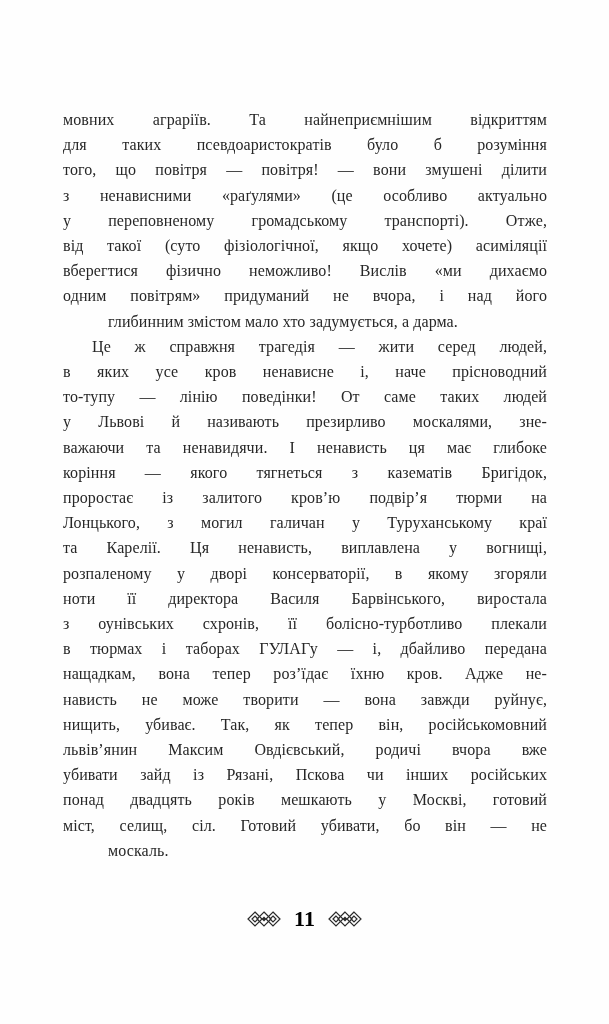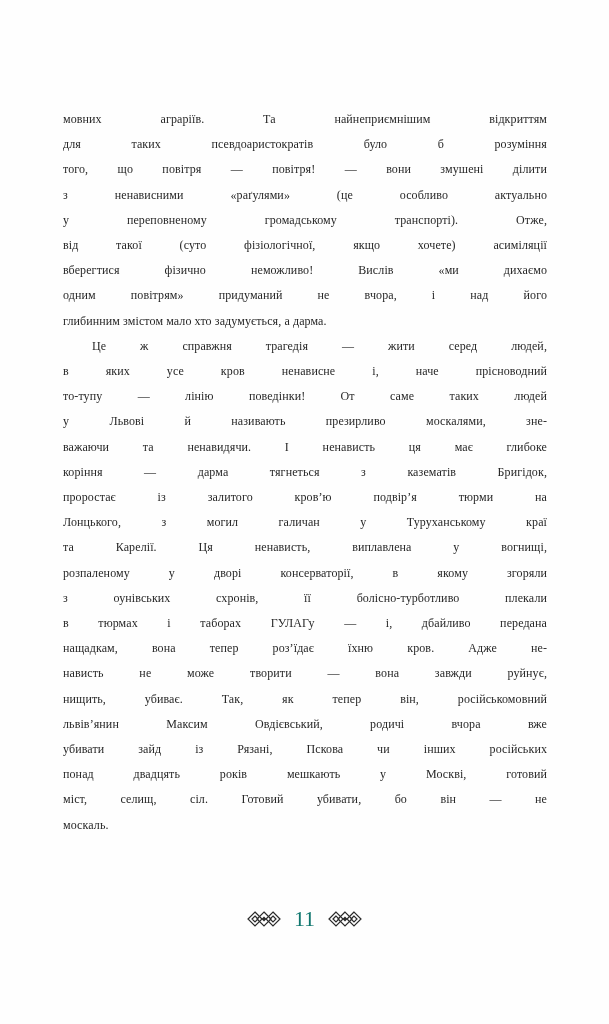--- a/index.html
+++ b/index.html
@@ -20,47 +20,49 @@
     position: absolute;
     left: 63px;
     top: 107px;
     width: 484px;
   }
   .para {
     margin: 0;
     padding: 0;
   }
   .line {
-    font-size: 12px;
+    font-size: 16px;
     line-height: 25.2px;
     text-align: justify;
     text-align-last: justify;
     letter-spacing: 0.1px;
     white-space: normal;
   }
   .line.para-last {
     text-align-last: left;
+    margin-left: 45px;
   }
   .para.indent .line:first-child {
     text-indent: 29px;
   }
   .footer {
     position: absolute;
     top: 906px;
     left: 0;
     width: 609px;
     display: flex;
     justify-content: center;
     align-items: center;
     gap: 13px;
   }
   .page-number {
     font-size: 22px;
     line-height: 26px;
-    color: #0f766e;
+    color: #000000;
+    font-weight: bold;
   }
   .ornament {
     display: inline-flex;
     align-items: center;
   }
   .ornament svg {
     display: block;
   }
   .ornament.right svg {
     transform: scaleX(-1);
@@ -82,25 +84,26 @@
         <div class="line">вберегтися фізично неможливо! Вислів «ми дихаємо</div>
         <div class="line">одним повітрям» придуманий не вчора, і над його</div>
         <div class="line para-last">глибинним змістом мало хто задумується, а дарма.</div>
       </div>
       <div class="para indent">
         <div class="line">Це ж справжня трагедія — жити серед людей,</div>
         <div class="line">в яких усе кров ненависне і, наче прісноводний</div>
         <div class="line">то-тупу — лінію поведінки! От саме таких людей</div>
         <div class="line">у Львові й називають презирливо москалями, зне-</div>
         <div class="line">важаючи та ненавидячи. І ненависть ця має глибоке</div>
-        <div class="line">коріння — дарма тягнеться з казематів Бригідок,</div>
+        <div class="line">коріння — якого тягнеться з казематів Бригідок,</div>
         <div class="line">проростає із залитого кров’ю подвір’я тюрми на</div>
         <div class="line">Лонцького, з могил галичан у Туруханському краї</div>
         <div class="line">та Карелії. Ця ненависть, виплавлена у вогнищі,</div>
         <div class="line">розпаленому у дворі консерваторії, в якому згоряли</div>
+        <div class="line">ноти її директора Василя Барвінського, виростала</div>
         <div class="line">з оунівських схронів, її болісно-турботливо плекали</div>
         <div class="line">в тюрмах і таборах ГУЛАГу — і, дбайливо передана</div>
         <div class="line">нащадкам, вона тепер роз’їдає їхню кров. Адже не-</div>
         <div class="line">нависть не може творити — вона завжди руйнує,</div>
         <div class="line">нищить, убиває. Так, як тепер він, російськомовний</div>
         <div class="line">львів’янин Максим Овдієвський, родичі вчора вже</div>
         <div class="line">убивати зайд із Рязані, Пскова чи інших російських</div>
         <div class="line">понад двадцять років мешкають у Москві, готовий</div>
         <div class="line">міст, селищ, сіл. Готовий убивати, бо він — не</div>
         <div class="line para-last">москаль.</div>

